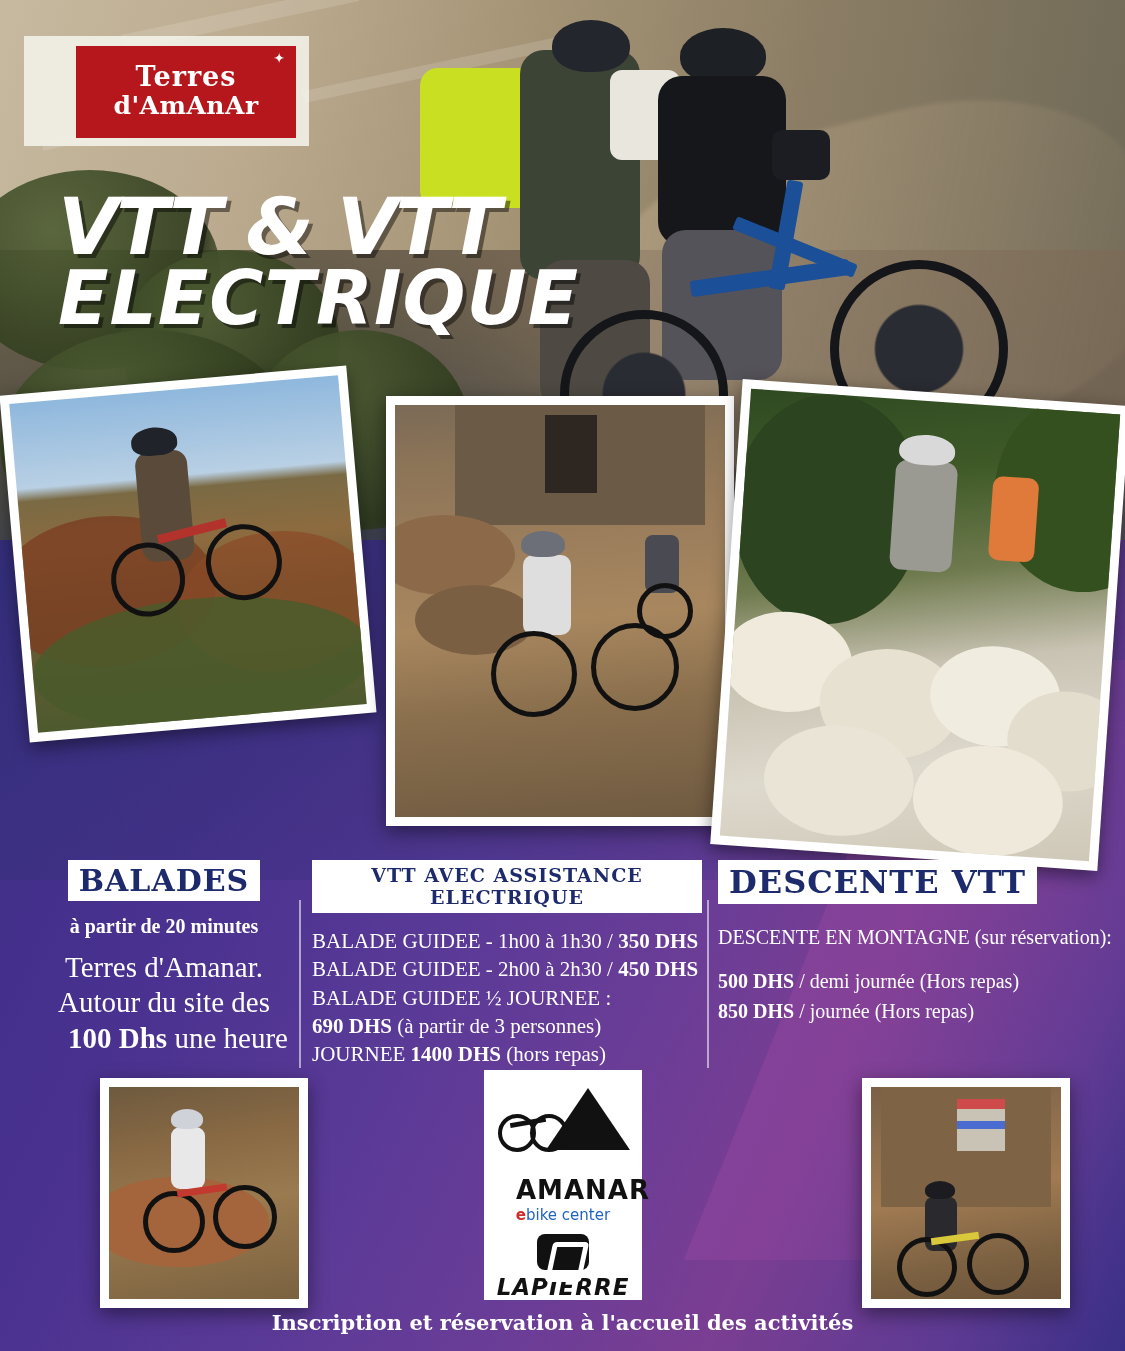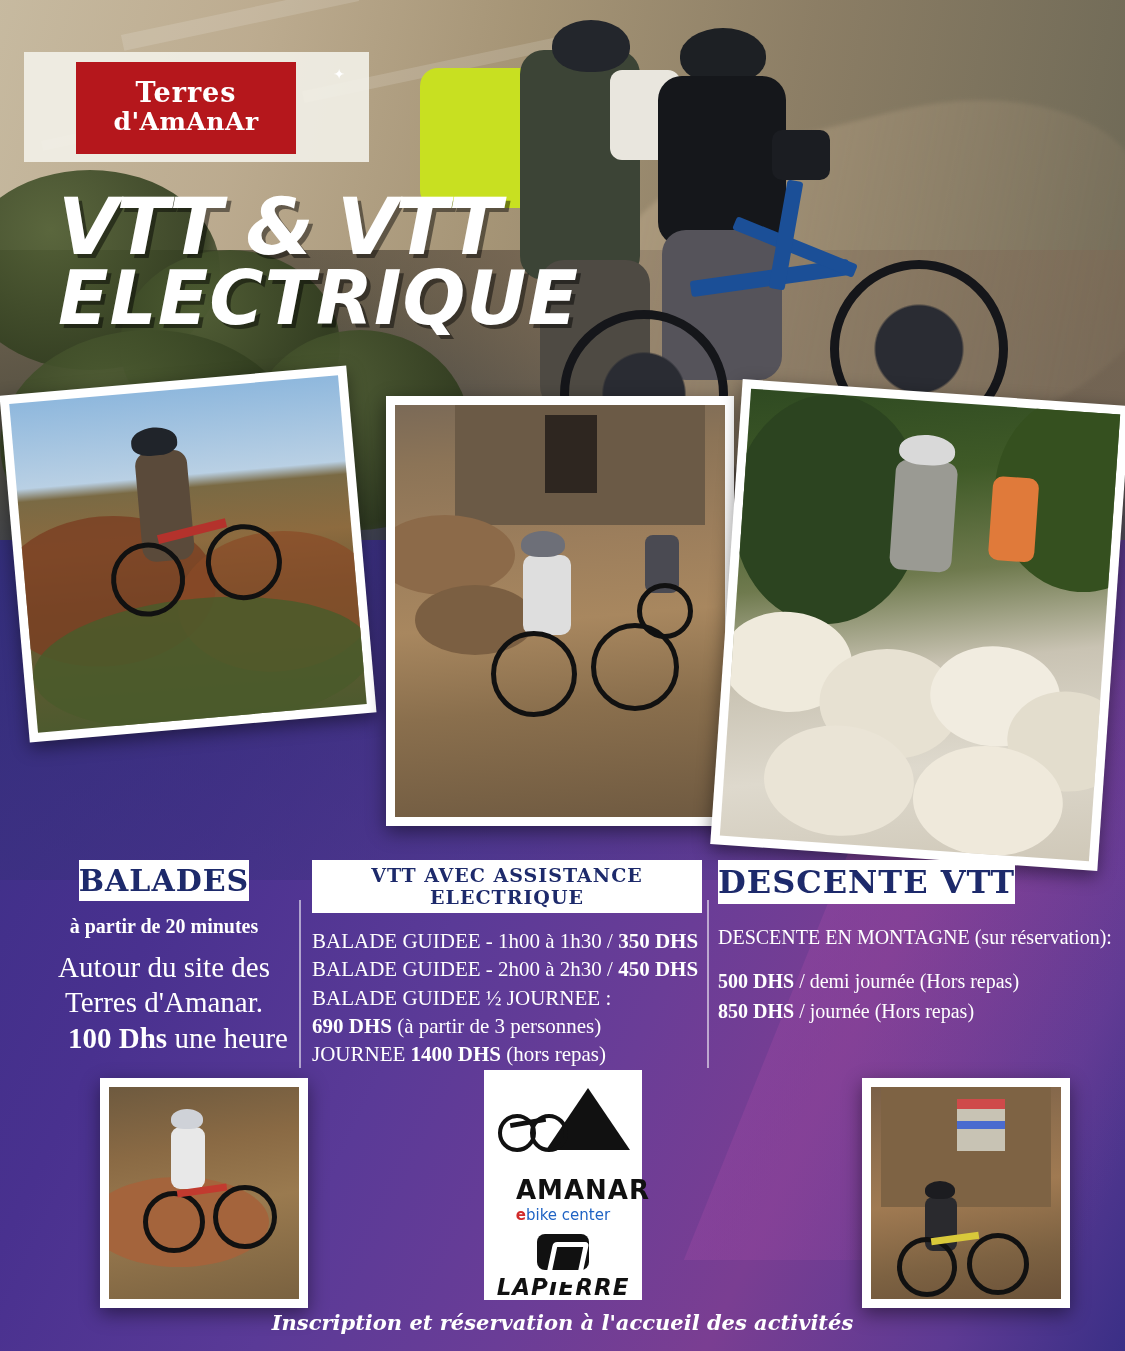--- a/index.html
+++ b/index.html
@@ -56,21 +56,21 @@
     background:linear-gradient(160deg, rgba(50,46,120,.85), rgba(90,58,150,.2));
   }
   .diag{
     position:absolute;right:-80px;top:120px;width:400px;height:600px;
     background:linear-gradient(90deg, rgba(150,70,160,.45), rgba(70,40,130,0));
     transform:skewX(-22deg);
   }
 
   
   .logo-box{
-    position:absolute;left:24px;top:52px;width:345px;height:110px;
+    position:absolute;left:24px;top:36px;width:285px;height:110px;
     background:rgba(244,242,235,.88);
   }
   .logo-inner{
     position:absolute;left:52px;top:10px;width:220px;height:92px;
     background:#b5171c;display:flex;flex-direction:column;justify-content:center;
   }
   .logo-l1{color:#fff;font-family:"DejaVu Serif",serif;font-weight:bold;font-size:27px;letter-spacing:1px;text-align:center;line-height:1;}
   .logo-l2{color:#fff;font-family:"DejaVu Serif",serif;font-weight:bold;font-size:25px;letter-spacing:.5px;text-align:center;line-height:1.25;}
   .logo-star{position:absolute;right:24px;top:14px;color:#fff;font-size:14px;}
 
@@ -101,21 +101,21 @@
   .im-e{background:linear-gradient(170deg,#7a6048 0%, #8f6f4e 26%, #a07a52 50%, #7d6242 78%, #6b5239 100%);}
 
   .blob{position:absolute;border-radius:50%;}
   .tiny-wheel{position:absolute;border-radius:50%;border:5px solid #111;}
 
   
   .col{position:absolute;color:#fff;}
   .hdr{
     display:inline-block;background:#fff;color:#1d2a6b;
     font-family:"DejaVu Serif",serif;font-weight:bold;letter-spacing:1px;
-    padding:3px 0;
+    padding:3px 11px;
   }
   .c1{left:28px;top:860px;width:272px;text-align:center;}
   .c1 .hdr{font-size:30px;}
   .c1 .sub{margin-top:14px;font-size:20px;font-weight:bold;}
   .c1 .big{margin-top:12px;font-size:29px;line-height:1.22;}
   .c1 .big b{font-weight:bold;margin-left:28px;}
   .c2{left:312px;top:860px;width:390px;}
   .c2 .hdr{font-size:19px;text-align:center;display:block;line-height:1.18;padding:4px 10px;}
   .c2 ul{list-style:none;margin:14px 0 0;padding:0;}
   .c2 li{font-size:21px;line-height:1.35;white-space:nowrap;}
@@ -143,21 +143,21 @@
   .sp-bike .w{position:absolute;width:30px;height:30px;border-radius:50%;border:4px solid #111;top:10px;}
   .amanar{font-family:"DejaVu Sans",sans-serif;font-weight:bold;font-size:26px;color:#111;letter-spacing:1px;margin-top:-6px;margin-left:40px;}
   .ebike{font-family:"DejaVu Sans",sans-serif;font-size:15px;color:#1f63c4;margin-top:1px;}
   .ebike .e{color:#d12b2b;font-weight:bold;}
   .lp-mark{margin-top:10px;width:52px;height:46px;background:#111;border-radius:8px;position:relative;}
   .lp-mark:after{content:"";position:absolute;left:12px;top:8px;width:26px;height:30px;border:5px solid #fff;border-radius:4px;transform:skewX(-12deg);}
   .lapierre{font-family:"DejaVu Sans",sans-serif;font-weight:bold;font-style:italic;font-size:23px;color:#111;letter-spacing:1px;margin-top:4px;}
 
   .footer{
     position:absolute;left:0;top:1310px;width:1125px;text-align:center;
-    color:#fff;font-family:"DejaVu Serif",serif;font-weight:bold;font-size:21px;font-style:italic;
+    color:#fff;font-family:"DejaVu Serif",serif;font-weight:bold;font-size:21px;
   }
 </style>
 </head>
 <body>
 
 <div class="poster">
 
   <div class="hero">
     <div class="rockface"></div>
     <div class="rock-streak" style="left:120px;top:10px;width:240px;height:16px;"></div>
@@ -256,22 +256,22 @@
       <div class="blob" style="left:280px;top:280px;width:120px;height:100px;background:#e3ddcd;"></div>
       <div class="blob" style="left:40px;top:330px;width:150px;height:110px;background:#eae4d6;"></div>
       <div class="blob" style="left:190px;top:340px;width:150px;height:110px;background:#efe9db;"></div>
     </div>
   </div>
 
   <div class="col c1">
     <div class="hdr">BALADES</div>
     <div class="sub">à partir de 20 minutes</div>
     <div class="big">
+      <div>Terres d'Amanar.</div>
       <div>Autour du site des</div>
-      <div>Terres d'Amanar.</div>
       <div>
         <b>100 Dhs</b><span> une heure</span>
       </div>
     </div>
   </div>
 
   <div class="divider d1"></div>
   <div class="divider d2"></div>
 
   <div class="col c2">

